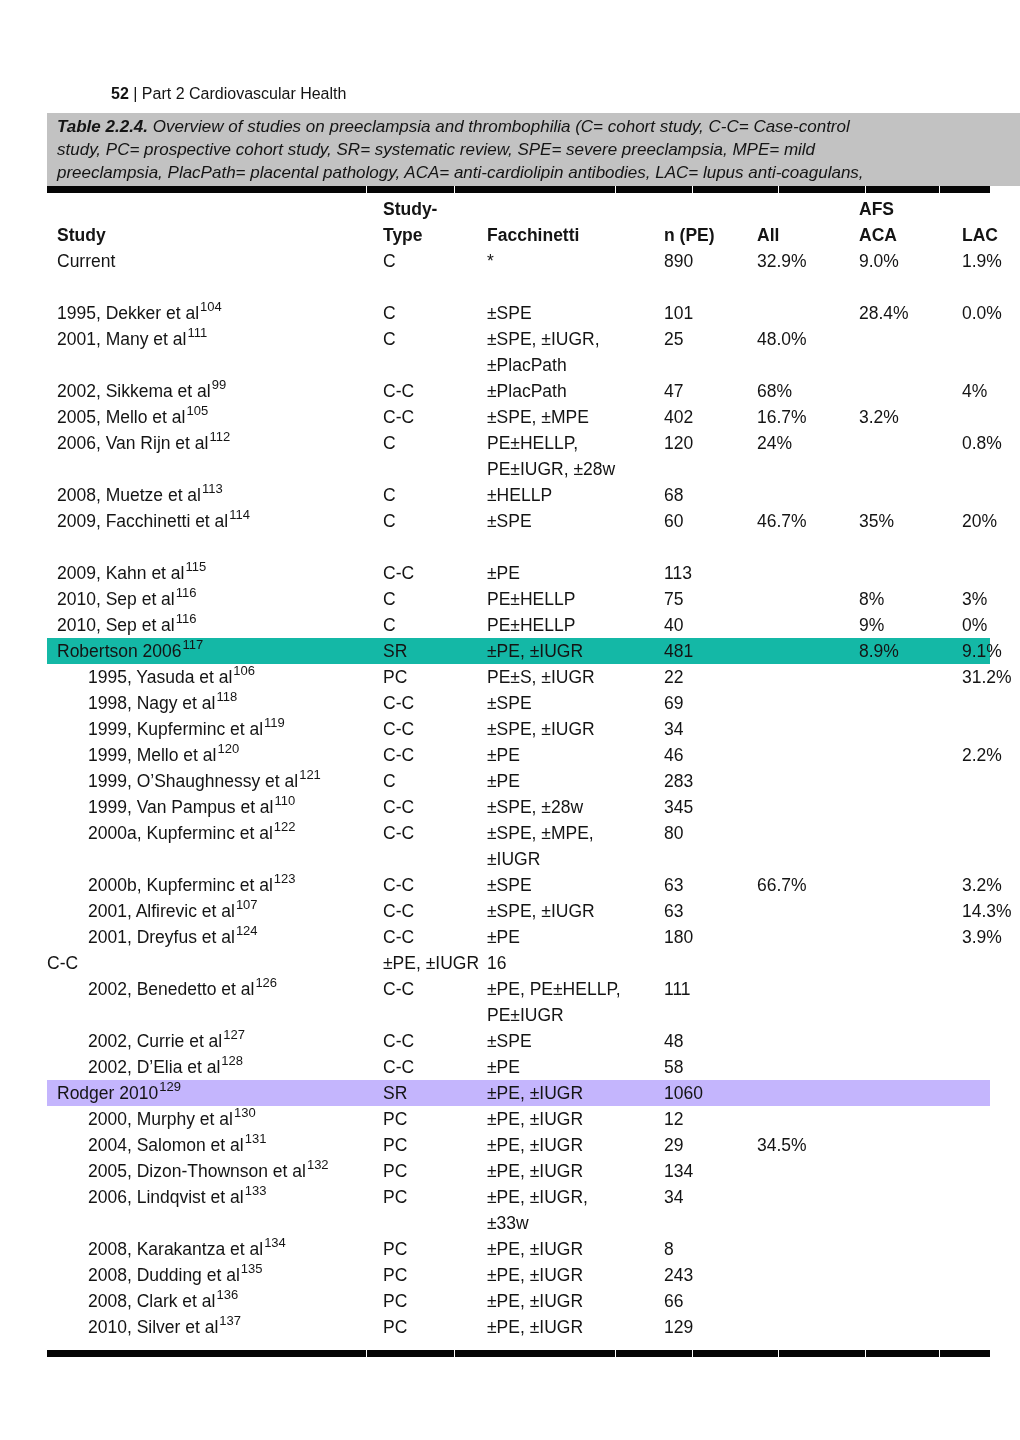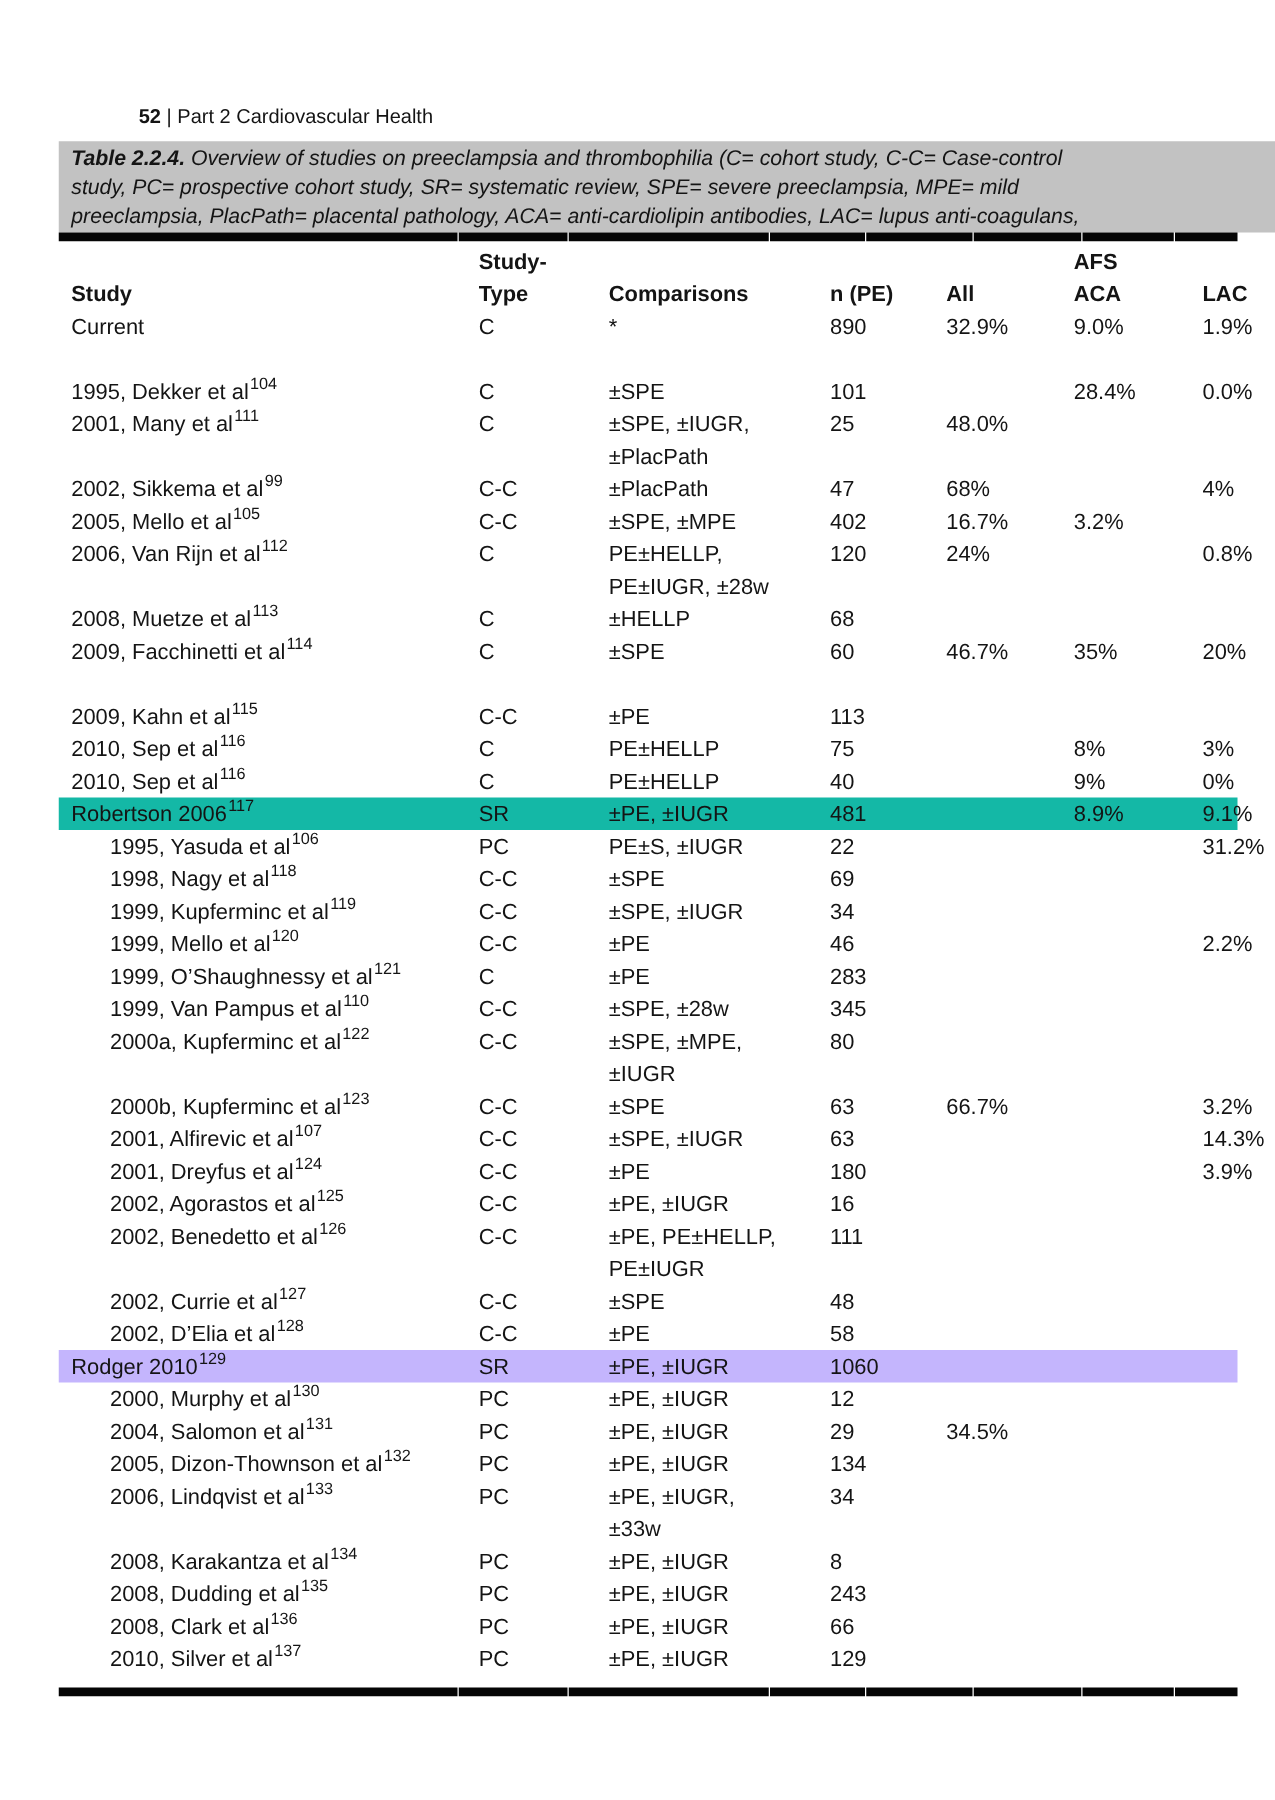--- a/index.html
+++ b/index.html
@@ -79,21 +79,21 @@
       <div class="tcell"></div>
       <div class="tcell"></div>
       <div class="tcell"></div>
       <div class="tcell">AFS</div>
       <div class="tcell"></div>
       <div class="tcell"></div>
     </div>
     <div class="trow bold">
       <div class="tcell c-study">Study</div>
       <div class="tcell">Type</div>
-      <div class="tcell">Comparisons</div>
+      <div class="tcell">Facchinetti</div>
       <div class="tcell">n (PE)</div>
       <div class="tcell">All</div>
       <div class="tcell">ACA</div>
       <div class="tcell">LAC</div>
       <div class="tcell">PCD</div>
     </div>
     <div>
         <div class="trow">
           <div class="tcell c-study">Current</div>
           <div class="tcell c-type">C</div>
@@ -357,21 +357,20 @@
           <div class="tcell c-comp">
             <div>±PE</div>
           </div>
           <div class="tcell c-n">180</div>
           <div class="tcell c-all"></div>
           <div class="tcell c-aca"></div>
           <div class="tcell c-lac">3.9%</div>
           <div class="tcell c-pcd">0.6%</div>
         </div>
         <div class="trow indent">
-          <div class="tcell c-study">2002, Agorastos et al<sup class="ref">125</sup></div>
           <div class="tcell c-type">C-C</div>
           <div class="tcell c-comp">
             <div>±PE, ±IUGR</div>
           </div>
           <div class="tcell c-n">16</div>
           <div class="tcell c-all"></div>
           <div class="tcell c-aca"></div>
           <div class="tcell c-lac"></div>
           <div class="tcell c-pcd"></div>
         </div>

